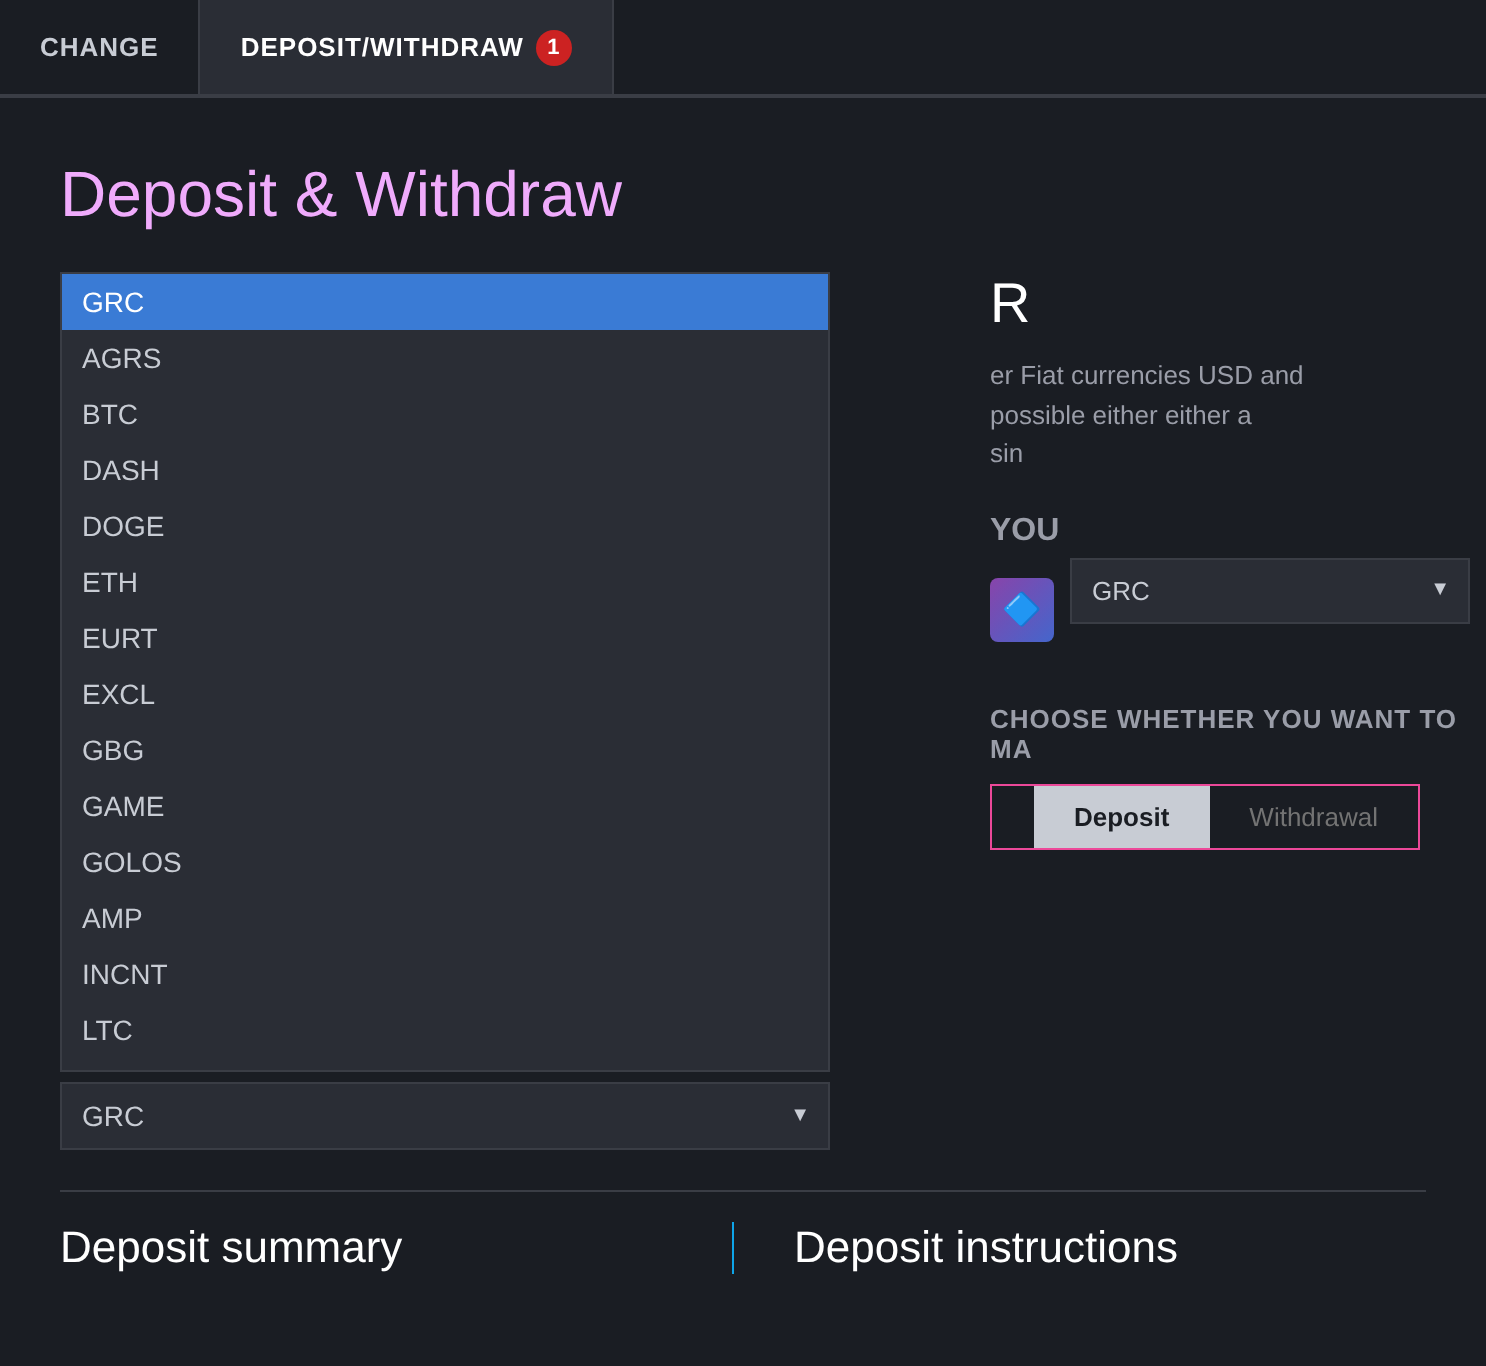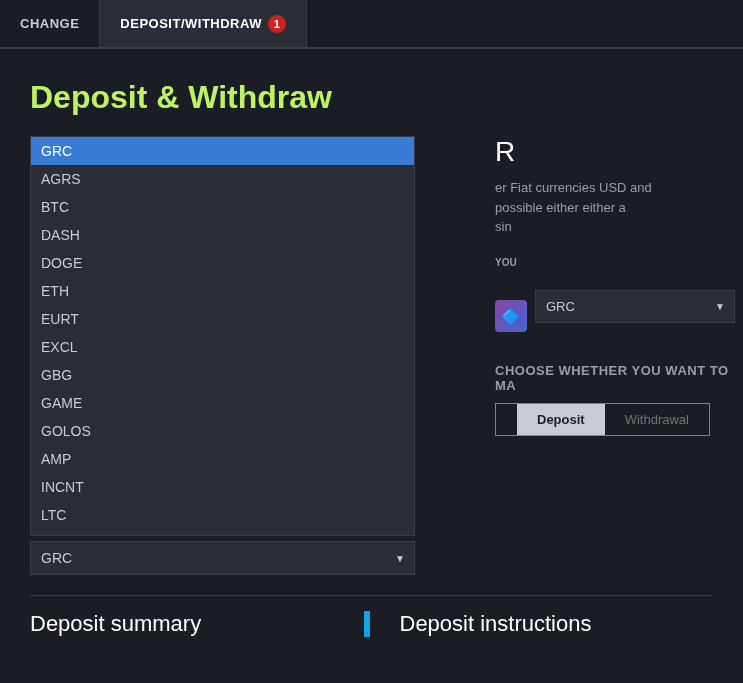--- a/index.html
+++ b/index.html
@@ -55,22 +55,22 @@
 
     
     .main-content {
       padding: 30px 30px 20px 30px;
       display: flex;
       flex-direction: column;
     }
 
     .page-title {
       font-size: 32px;
-      color: #bef264;
-      font-weight: 700;
+      color: #f0abfc;
+      font-weight: 400;
       margin-bottom: 20px;
     }
 
     
     .columns {
       display: flex;
       gap: 20px;
     }
 
     
@@ -152,25 +152,25 @@
     }
 
     .right-text {
       font-size: 13px;
       color: #9a9da8;
       line-height: 1.5;
       margin-bottom: 20px;
     }
 
     .you-label {
-      font-size: 10px;
+      font-size: 16px;
       font-weight: bold;
       color: #9a9da8;
       text-transform: uppercase;
-      margin-bottom: 22px;
+      margin-bottom: 4px;
     }
 
     .avatar-row {
       display: flex;
       align-items: center;
       gap: 8px;
       margin-bottom: 20px;
     }
     .avatar-icon {
       width: 32px;
@@ -245,21 +245,21 @@
     
     .bottom-section {
       display: flex;
       margin-top: 20px;
       padding-top: 15px;
       border-top: 1px solid #3a3d45;
       width: 100%;
     }
     .bottom-left {
       flex: 1;
-      border-right: 6px solid #0ea5e9;
+      border-right: 1px solid #0ea5e9;
       padding-right: 20px;
     }
     .bottom-right {
       flex: 1;
       padding-left: 30px;
     }
     .section-title {
       font-size: 22px;
       color: #ffffff;
       font-weight: 300;

